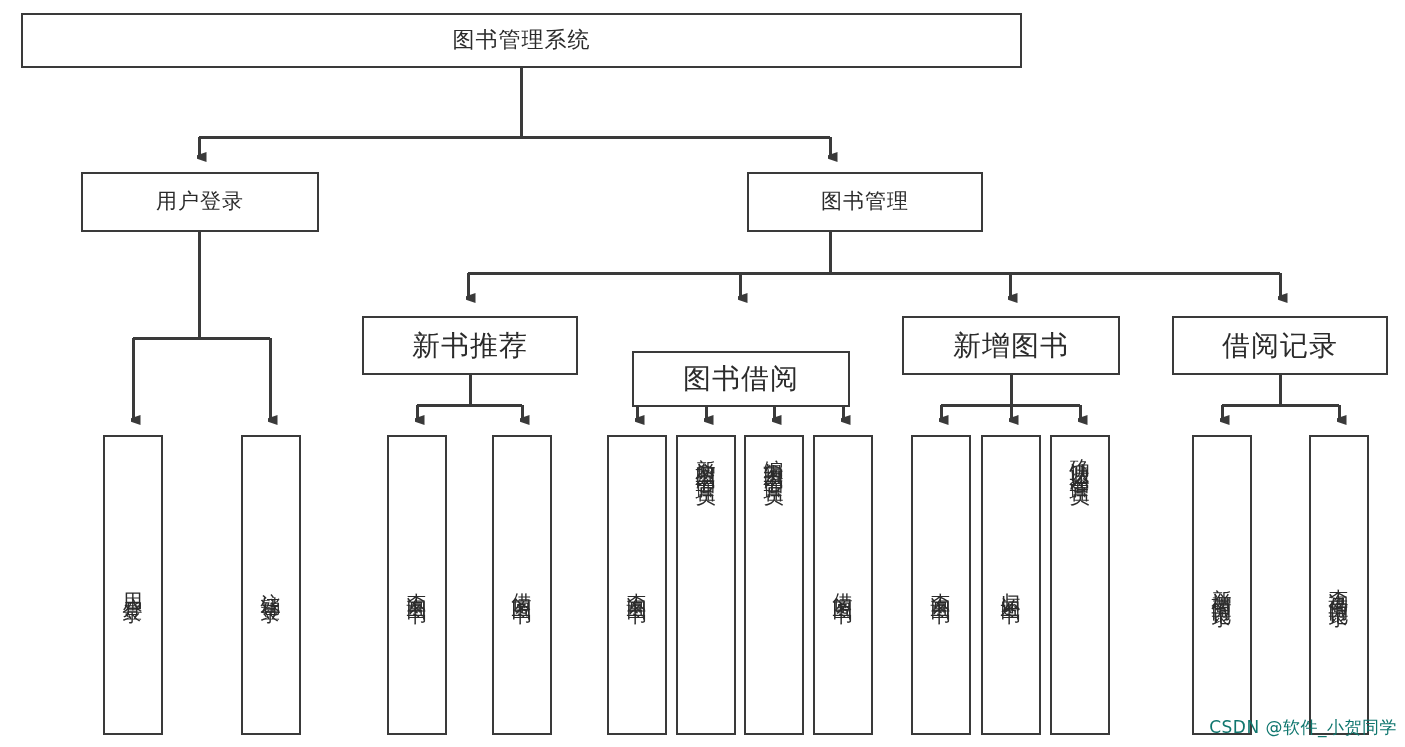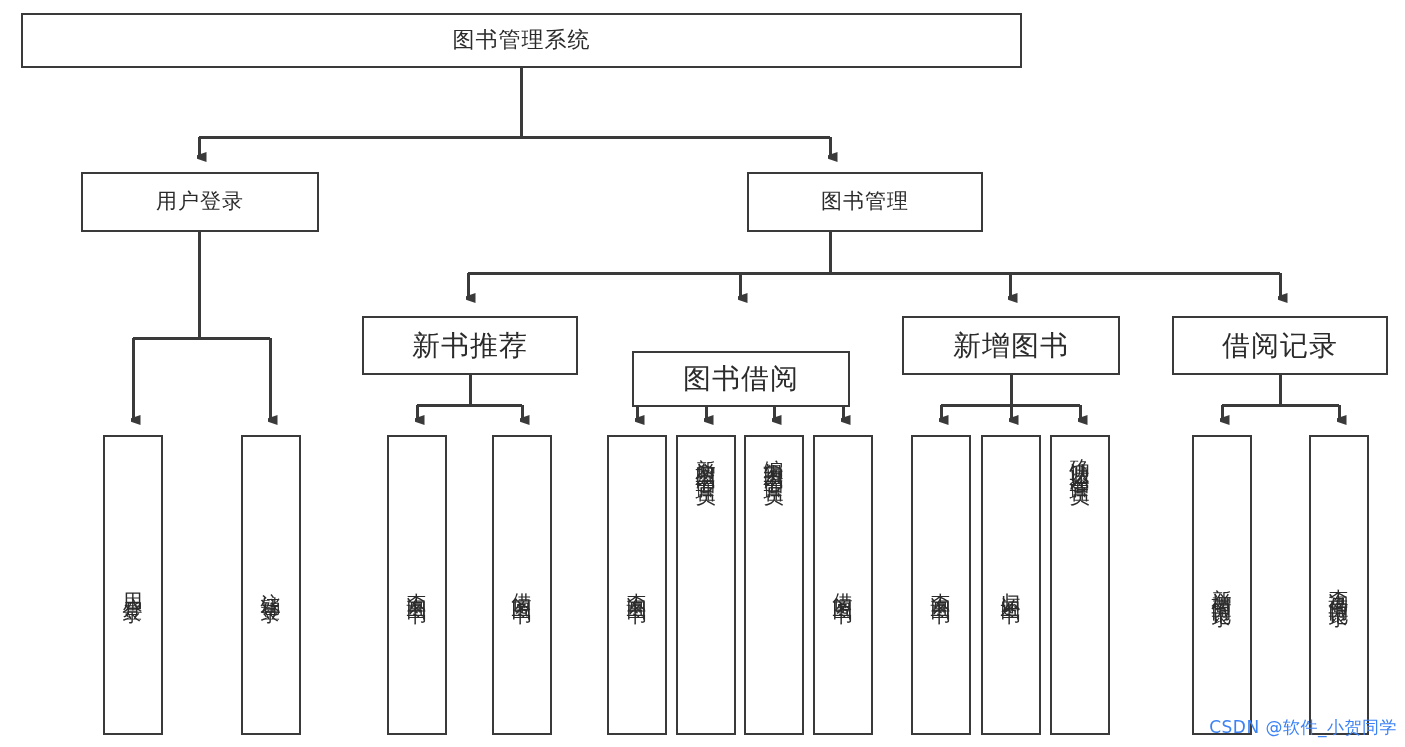--- a/index.html
+++ b/index.html
@@ -61,21 +61,21 @@
   .leaf.center .leaf-label{
     padding-top:0;
   }
   .leaf.center{align-items:center;}
 
   .watermark{
     position:absolute;
     right:8px;
     bottom:8px;
     font-size:17px;
-    color:#3b82f6;
+    color:#0f766e;
     letter-spacing:.5px;
     z-index:5;
     white-space:nowrap;
     font-family:"DejaVu Sans","Liberation Sans",sans-serif;
   }
 </style>
 </head>
 <body>
 
 <div id="canvas">

